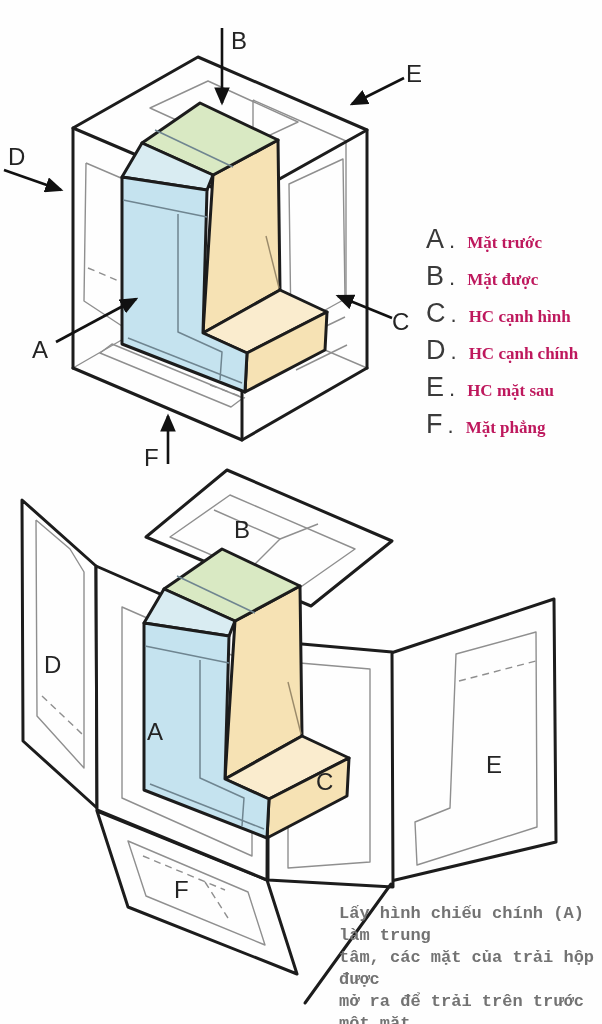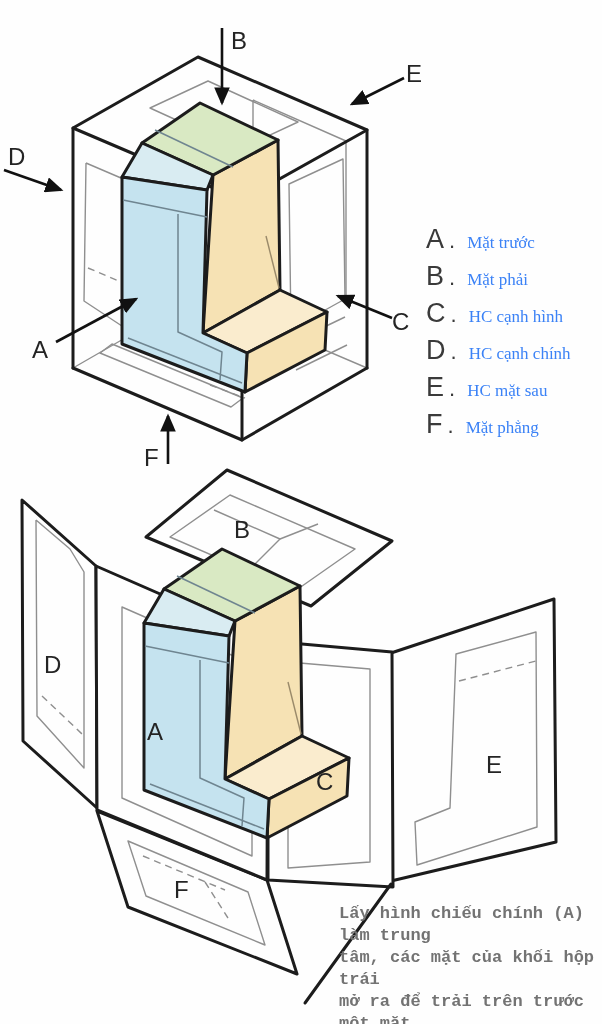--- a/index.html
+++ b/index.html
@@ -13,22 +13,22 @@
   .seam{fill:none;stroke:#6f8590;stroke-width:1.5;stroke-linejoin:round;}
   .seam2{fill:none;stroke:#9a8a6a;stroke-width:1.4;}
   .arrow{fill:none;stroke:#111;stroke-width:2.6;}
   .fig-label{font-family:"Liberation Sans",sans-serif;font-size:24px;fill:#242424;}
   .face{stroke:#1c1c1c;stroke-width:3;stroke-linejoin:round;}
   .panel{fill:#fefefe;stroke:#1c1c1c;stroke-width:3;stroke-linejoin:round;}
   .legend{position:absolute;left:426px;top:224px;}
   .legend-row{display:flex;align-items:baseline;height:37px;}
   .legend-letter{font-family:"Liberation Sans",sans-serif;font-size:27px;color:#3a3a3a;}
   .legend-dot{font-family:"Liberation Sans",sans-serif;font-size:22px;color:#3a3a3a;margin-left:5px;}
-  .legend-text{font-family:"Liberation Serif",serif;font-weight:normal;font-size:17px;
-               color:#3b82f6;margin-left:12px;white-space:nowrap;text-align:center;}
+  .legend-text{font-family:"Liberation Serif",serif;font-weight:bold;font-size:17px;
+               color:#be185d;margin-left:12px;white-space:nowrap;text-align:center;}
   .caption{position:absolute;left:339px;top:903px;width:262px;
            font-family:Liberation Mono, monospace;font-weight:bold;font-size:17px;
            color:#737373;line-height:22px;}
   .caption span{display:block;}
 </style>
 </head>
 <body>
 
 <div class="stage">
 
@@ -151,21 +151,21 @@
 
 <div class="legend">
   <div class="legend-row">
     <span class="legend-letter">A</span>
         <span class="legend-dot">.</span>
     <span class="legend-text">Mặt trước</span>
   </div>
   <div class="legend-row">
     <span class="legend-letter">B</span>
         <span class="legend-dot">.</span>
-    <span class="legend-text">Mặt phải</span>
+    <span class="legend-text">Mặt được</span>
   </div>
   <div class="legend-row">
     <span class="legend-letter">C</span>
         <span class="legend-dot">.</span>
     <span class="legend-text">HC cạnh hình</span>
   </div>
   <div class="legend-row">
     <span class="legend-letter">D</span>
         <span class="legend-dot">.</span>
     <span class="legend-text">HC cạnh chính</span>
@@ -177,17 +177,17 @@
   </div>
   <div class="legend-row">
     <span class="legend-letter">F</span>
         <span class="legend-dot">.</span>
     <span class="legend-text">Mặt phẳng</span>
   </div>
 </div>
 
 <div class="caption">
   <span>Lấy hình chiếu chính (A) làm trung</span>
-  <span>tâm, các mặt của khối hộp trái</span>
+  <span>tâm, các mặt của trải hộp được</span>
   <span>mở ra để trải trên trước một mặt</span>
 </div>
 
 </div>
 
 </body></html>

